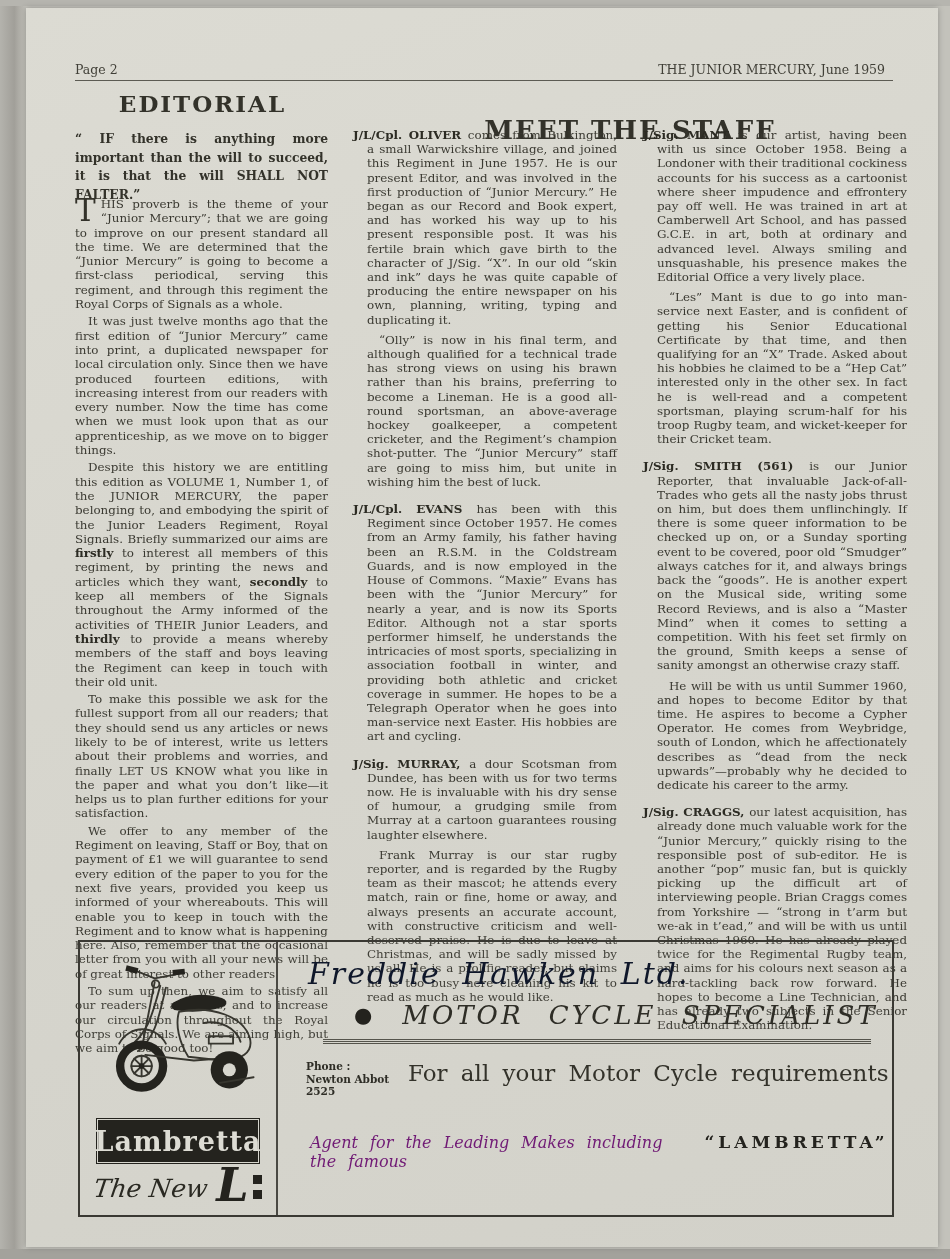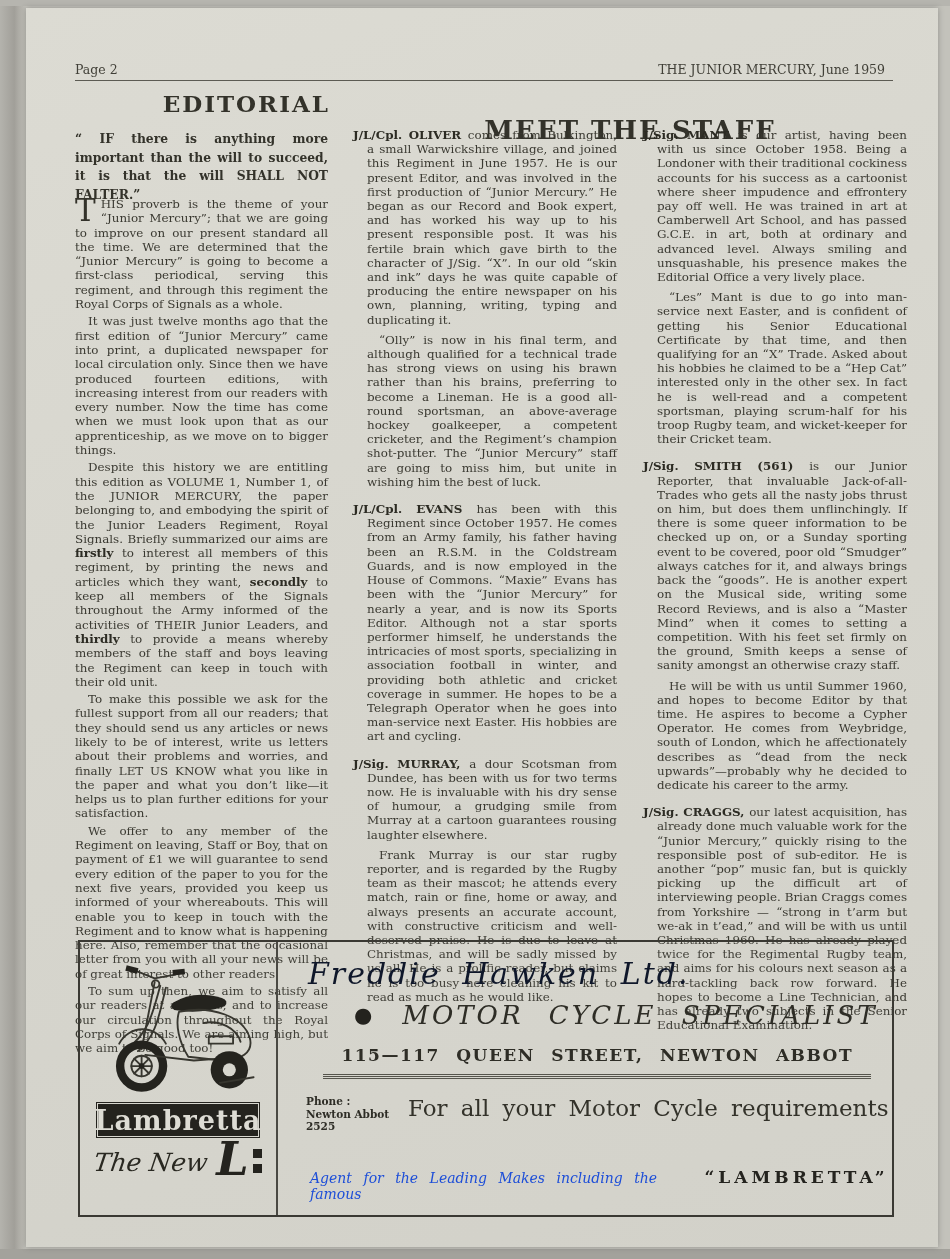--- a/index.html
+++ b/index.html
@@ -10,21 +10,21 @@
   .edge-top{position:absolute;left:0;right:0;top:0;height:6px;background:#b6b5af;}
   .page{position:absolute;left:26px;top:8px;right:12px;bottom:12px;background:linear-gradient(160deg,#dcdbd3 0%,#d7d6ce 45%,#d2d1c9 100%);box-shadow:0 0 6px rgba(0,0,0,.25);}
   .txt{color:#3a3931;}
 
   
   .hdr-left{position:absolute;left:75px;top:62px;font-size:12.5px;color:#403f37;}
   .hdr-right{position:absolute;right:65px;top:62px;font-size:12.5px;color:#403f37;}
   .hdr-rule{position:absolute;left:75px;right:57px;top:80px;height:1px;background:#5c5b53;}
 
   
-  .editorial-title{position:absolute;left:75px;top:90px;width:255px;text-align:right;font-size:23px;font-weight:bold;letter-spacing:2px;color:#33322a;}
+  .editorial-title{position:absolute;left:75px;top:90px;width:255px;text-align:center;font-size:23px;font-weight:bold;letter-spacing:2px;color:#33322a;}
   .staff-title{position:absolute;left:350px;top:87px;width:560px;text-align:center;font-size:26px;font-weight:bold;letter-spacing:2px;color:#33322a;margin-top:28px;}
 
   
   .quote{position:absolute;left:75px;top:130px;width:253px;font-weight:bold;font-size:12.3px;line-height:18.6px;text-align:justify;color:#33322a;}
   .ed-col{position:absolute;left:75px;top:197px;width:253px;}
   .ed-col p{margin:0 0 3px 0;font-size:11.9px;line-height:14.3px;text-align:justify;text-indent:13px;color:#3a3931;}
   .ed-col p.dropcap-para{text-indent:0;}
   .dropcap{float:left;font-size:31px;line-height:25px;padding:1px 5px 0 0;color:#33322a;}
 
   
@@ -34,40 +34,40 @@
   .entry{margin:0 0 13px 0;}
   .entry p{margin:0;font-size:11.9px;line-height:14.2px;text-align:justify;padding-left:14px;color:#3a3931;}
   .entry p.entry-first{text-indent:-14px;}
   .entry p.entry-next{text-indent:12px;margin-top:6px;}
   .staff-name{font-weight:bold;color:#2c2b23;margin-top:39px;}
   b{color:#2c2b23;}
 
   
   .ad{position:absolute;left:78px;top:940px;width:812px;height:273px;border:2px solid #3a3933;display:flex;background:rgba(255,255,255,0.03);}
   .ad-left{width:226px;border-right:2px solid #4a4943;display:flex;flex-direction:column;align-items:center;padding-top:8px;box-sizing:border-box;}
-  .logo-box{margin-top:2px;width:164px;height:36px;background:#24231e;color:#dddcd4;display:flex;align-items:center;justify-content:center;font-size:27px;font-weight:bold;letter-spacing:1px;box-shadow:inset 0 0 0 1px #24231e, inset 0 0 0 2px #d7d6ce, inset 0 0 0 10px rgba(0,0,0,0);}
+  .logo-box{margin-top:18px;width:164px;height:46px;background:#24231e;color:#dddcd4;display:flex;align-items:center;justify-content:center;font-size:27px;font-weight:bold;letter-spacing:1px;box-shadow:inset 0 0 0 1px #24231e, inset 0 0 0 2px #d7d6ce, inset 0 0 0 10px rgba(0,0,0,0);}
   .tagline-row{display:flex;align-items:flex-end;margin-top:3px;gap:9px;}
   .tagline{font-style:italic;font-size:25px;color:#2a2922;transform:skewX(-8deg);}
   .li-glyph{display:flex;align-items:flex-end;gap:5px;}
   .li-L{font-weight:bold;font-style:italic;font-size:46px;line-height:36px;color:#24231e;}
   .li-dots{display:flex;flex-direction:column;gap:6px;padding-bottom:4px;}
   .li-dots i{display:block;width:9px;height:9px;background:#24231e;}
   .ad-right{flex:1;padding:14px 26px 8px 28px;box-sizing:border-box;display:flex;flex-direction:column;color:#33322a;}
   .company{font-style:italic;font-size:30px;letter-spacing:2px;word-spacing:10px;margin-left:2px;color:#0f172a;}
   .specialty-row{display:flex;align-items:center;gap:30px;margin:9px 0 0 48px;}
   .bullet{font-size:21px;line-height:21px;color:#24231e;}
   .specialty{font-style:italic;font-size:26px;letter-spacing:3px;word-spacing:14px;color:#2e2d26;}
   .address{margin-top:15px;text-align:center;font-weight:bold;font-size:17px;letter-spacing:1.5px;word-spacing:9px;color:#2e2d26;}
   .address-rule{margin:9px auto 0 auto;width:94%;height:5px;background:repeating-linear-gradient(to bottom,#55544c 0px,#55544c 1px,transparent 1px,transparent 2px);}
   .phone-row{display:flex;align-items:flex-start;gap:0;margin-top:16px;}
   .phone-block{width:102px;flex:0 0 102px;font-weight:bold;font-size:10.5px;line-height:12.5px;color:#2e2d26;}
   .big-line{font-size:23px;word-spacing:6px;color:#33322a;white-space:nowrap;}
   .line2{margin-top:13px;text-align:center;font-size:23px;word-spacing:8px;color:#33322a;}
   .agent-row{display:flex;align-items:baseline;gap:12px;margin-top:17px;margin-left:4px;}
-  .agent-line{font-style:italic;font-size:14px;word-spacing:7px;color:#1d4ed8;}
+  .agent-line{font-style:italic;font-size:16px;word-spacing:7px;color:#701a75;}
   .brand{font-weight:bold;font-size:17px;letter-spacing:4px;color:#24231e;white-space:nowrap;margin-top:17px;}
   svg .ln{fill:none;stroke:#37362f;stroke-width:2;stroke-linecap:round;stroke-linejoin:round;}
   svg .fl{fill:#24231e;stroke:none;}
 </style>
 </head>
 <body>
 
 <div class="canvas">
   <div class="edge-left"></div>
   <div class="edge-top"></div>
@@ -161,21 +161,20 @@
             </span>
         </span>
       </div>
     </div>
     <div class="ad-right">
       <div class="company">Freddie  Hawken  Ltd.</div>
       <div class="specialty-row">
         <span class="bullet">●</span>
         <span class="specialty">MOTOR  CYCLE  SPECIALIST</span>
       </div>
-      <div class="address">115—117  QUEEN  STREET,  NEWTON  ABBOT</div>
       <div class="address-rule"></div>
       <div class="phone-row">
         <div class="phone-block">
           <div>Phone :</div>
           <div>Newton Abbot 2525</div>
         </div>
         <div class="big-line">For  all  your  Motor  Cycle  requirements</div>
       </div>
       <div class="agent-row">
         <span class="agent-line">Agent  for  the  Leading  Makes  including  the  famous</span>

